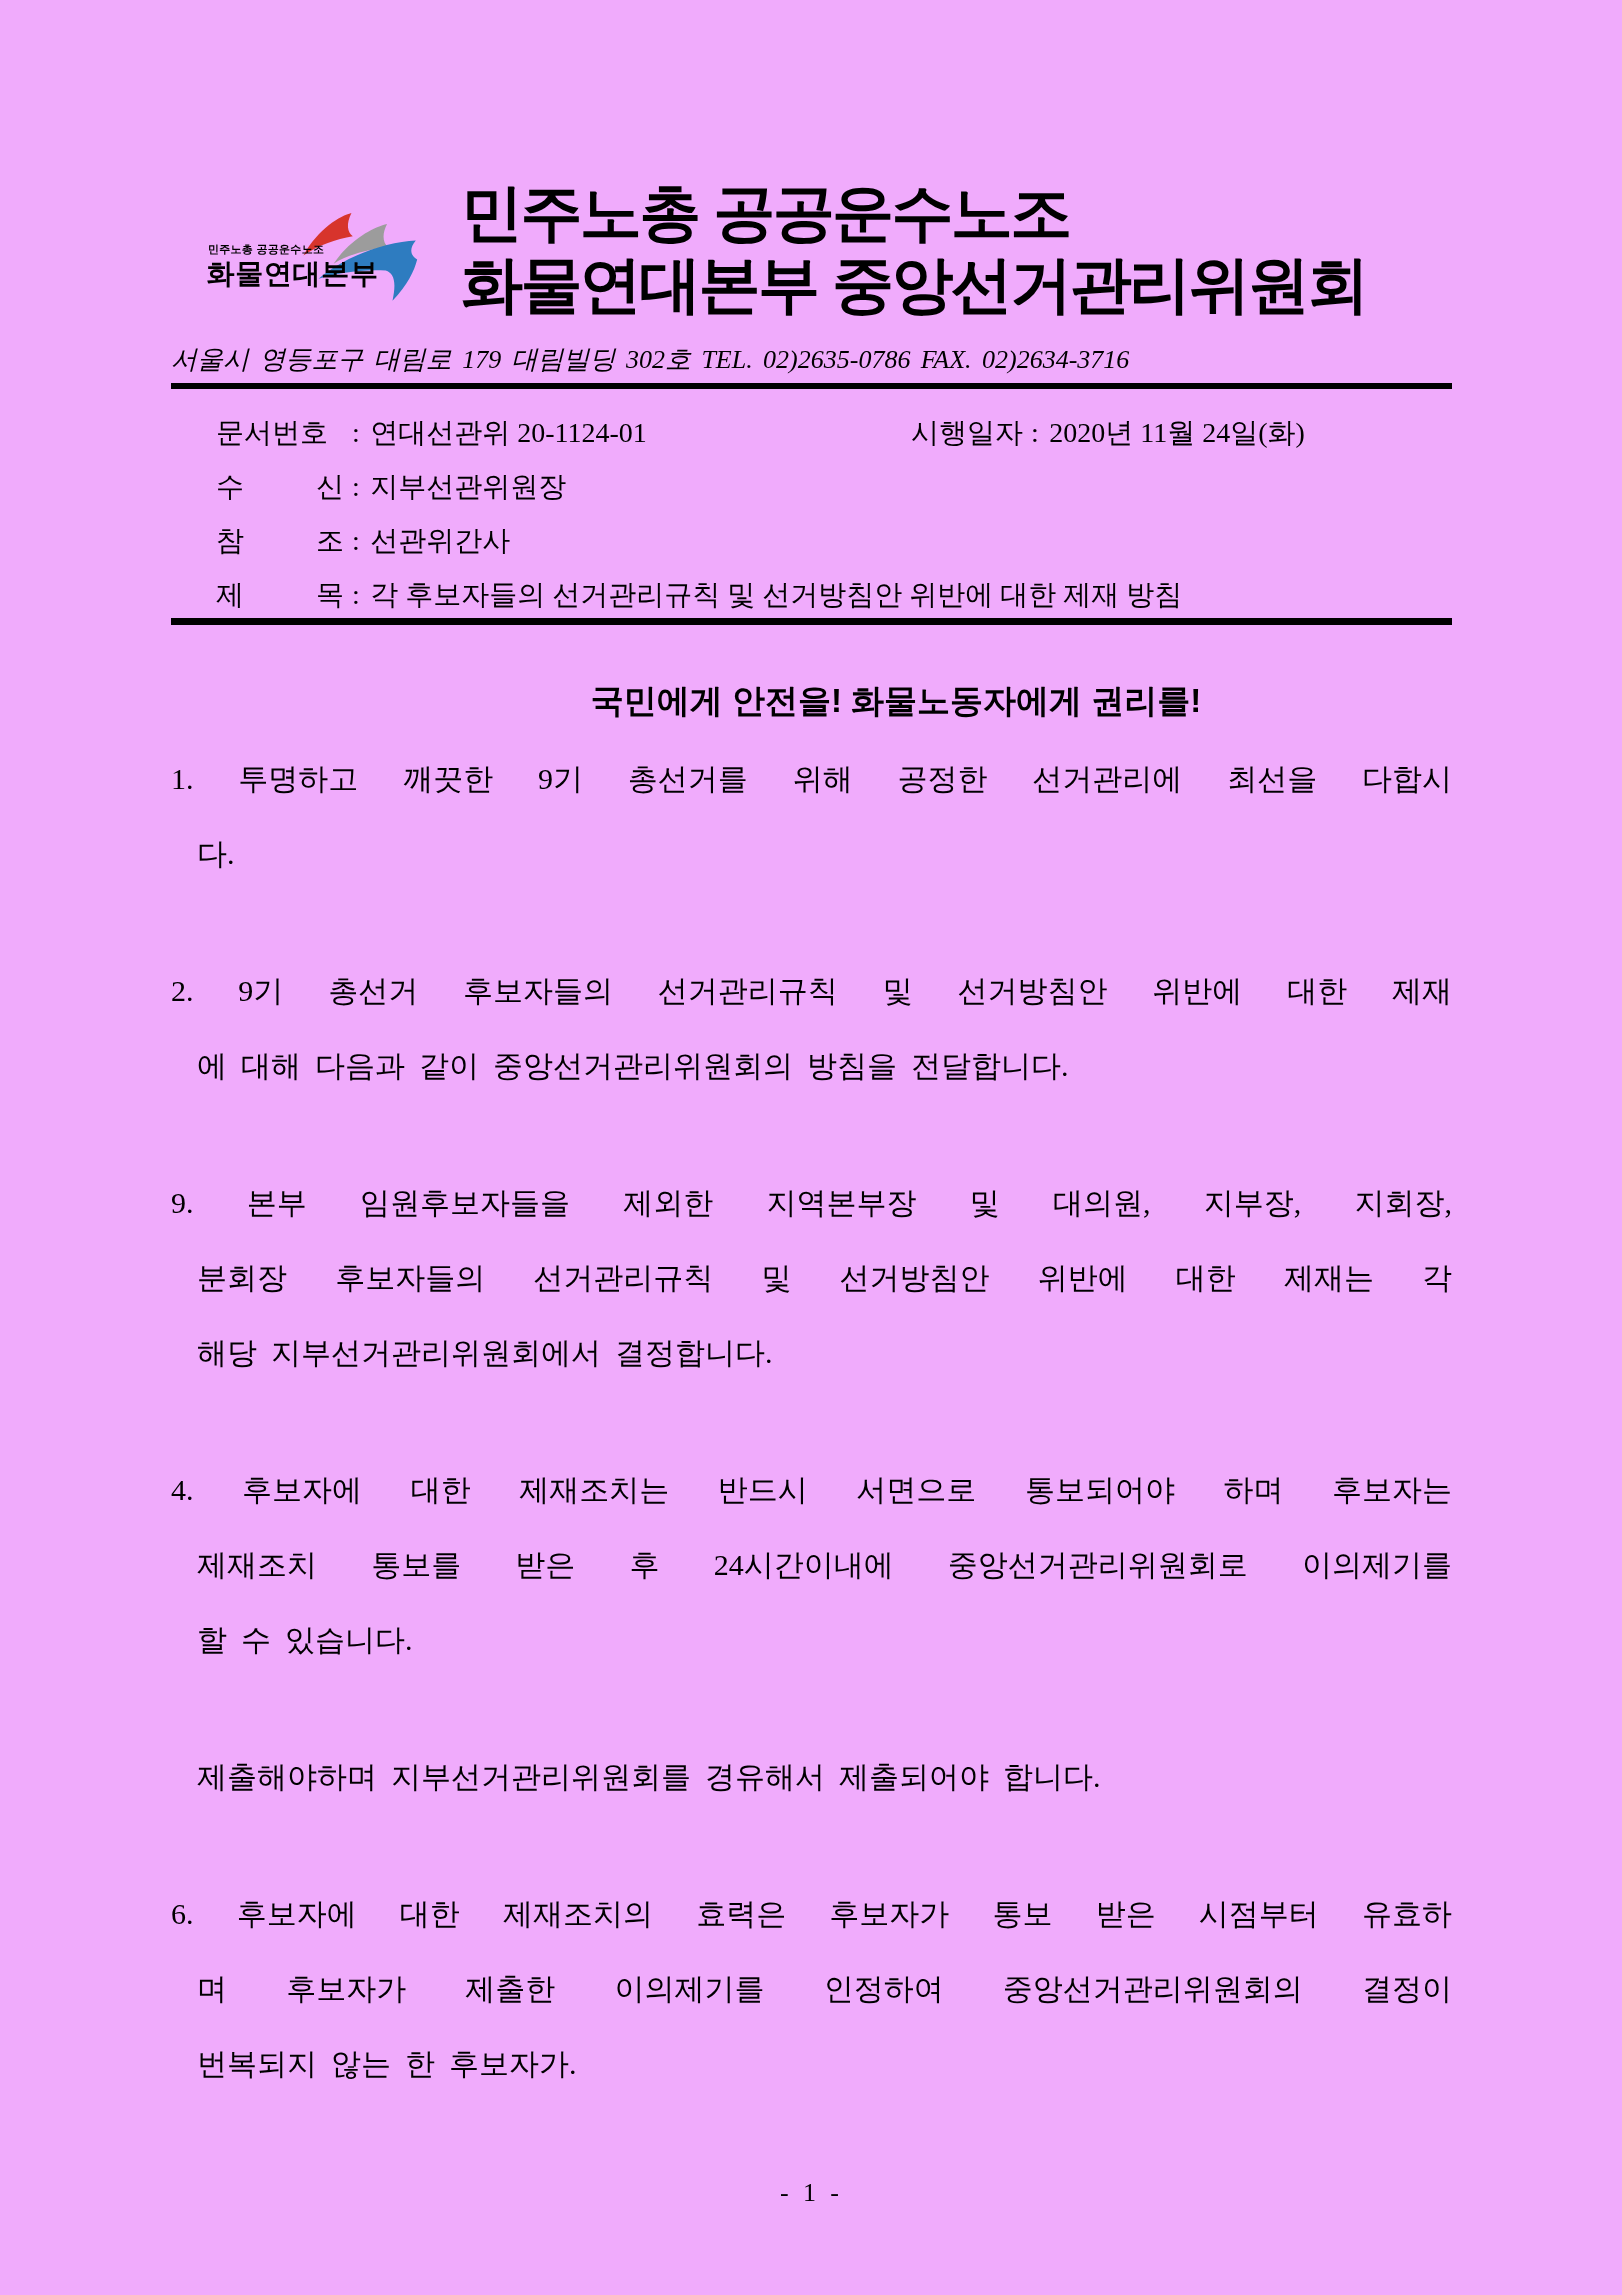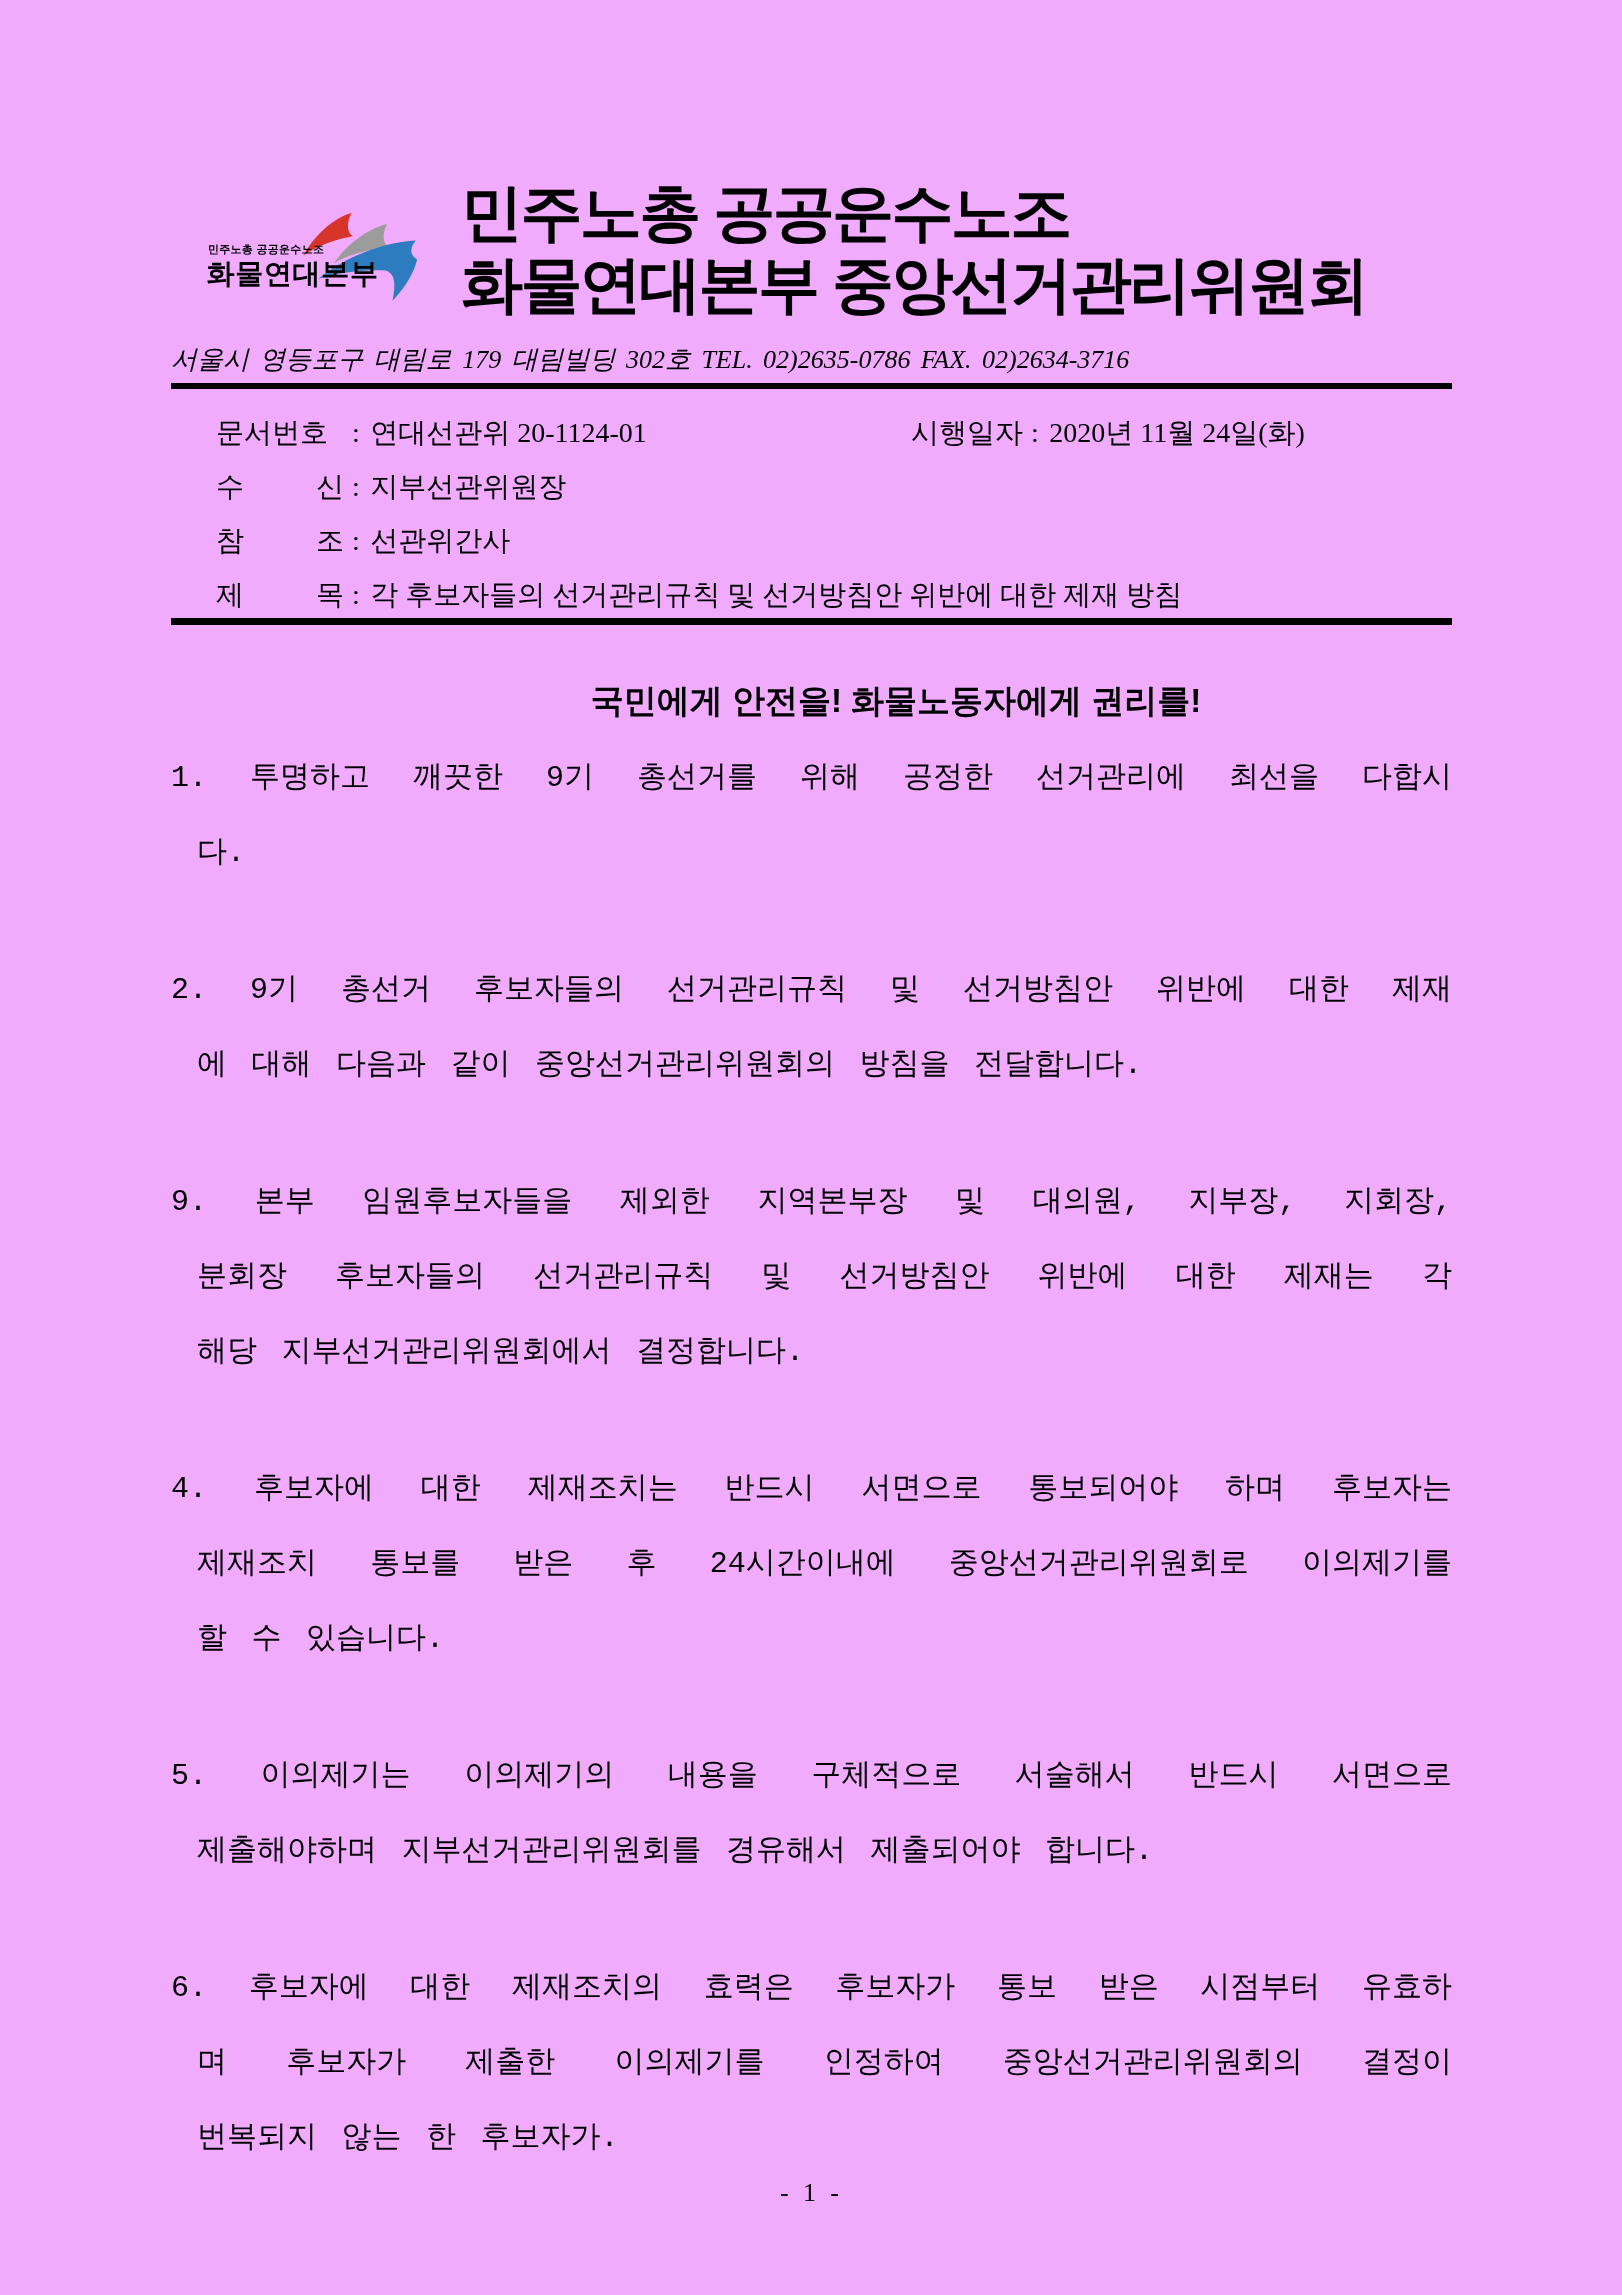--- a/index.html
+++ b/index.html
@@ -41,21 +41,21 @@
   .idate .ilabel{width:auto;text-align-last:auto;}
 
   
   .slogan{
     position:absolute;left:16px;top:679px;width:1623px;text-align:center;text-indent:137px;
     font:bold 33px "Liberation Sans",sans-serif;white-space:nowrap;
   }
 
   
   .body{position:absolute;left:171px;top:741px;width:1281px;font-size:30px;line-height:75px;}
-  .para{margin-bottom:62px;font-family:Liberation Mono, monospace;}
+  .para{margin-bottom:62px;}
   .ln{text-align:justify;text-align-last:justify;text-justify:inter-word;word-spacing:6.5px;}
   .ln.cont{padding-left:26px;}
   .ln.final{text-align-last:left;}
 
   
   .page-number{
     position:absolute;left:0;top:2178px;width:1623px;text-align:center;
     font-size:26px;letter-spacing:3.9px;
   }
 </style>
@@ -118,21 +118,20 @@
       <div class="ln">9. 본부 임원후보자들을 제외한 지역본부장 및 대의원, 지부장, 지회장,</div>
       <div class="ln cont">분회장 후보자들의 선거관리규칙 및 선거방침안 위반에 대한 제재는 각</div>
       <div class="ln cont final">해당 지부선거관리위원회에서 결정합니다.</div>
     </div>
     <div class="para">
       <div class="ln">4. 후보자에 대한 제재조치는 반드시 서면으로 통보되어야 하며 후보자는</div>
       <div class="ln cont">제재조치 통보를 받은 후 24시간이내에 중앙선거관리위원회로 이의제기를</div>
       <div class="ln cont final">할 수 있습니다.</div>
     </div>
     <div class="para">
-      <div class="ln">5. 이의제기는 이의제기의 내용을 구체적으로 서술해서 반드시 서면으로</div>
       <div class="ln cont final">제출해야하며 지부선거관리위원회를 경유해서 제출되어야 합니다.</div>
     </div>
     <div class="para">
       <div class="ln">6. 후보자에 대한 제재조치의 효력은 후보자가 통보 받은 시점부터 유효하</div>
       <div class="ln cont">며 후보자가 제출한 이의제기를 인정하여 중앙선거관리위원회의 결정이</div>
       <div class="ln cont final">번복되지 않는 한 후보자가.</div>
     </div>
   </div>
 
   <div class="page-number">- 1 -</div>

